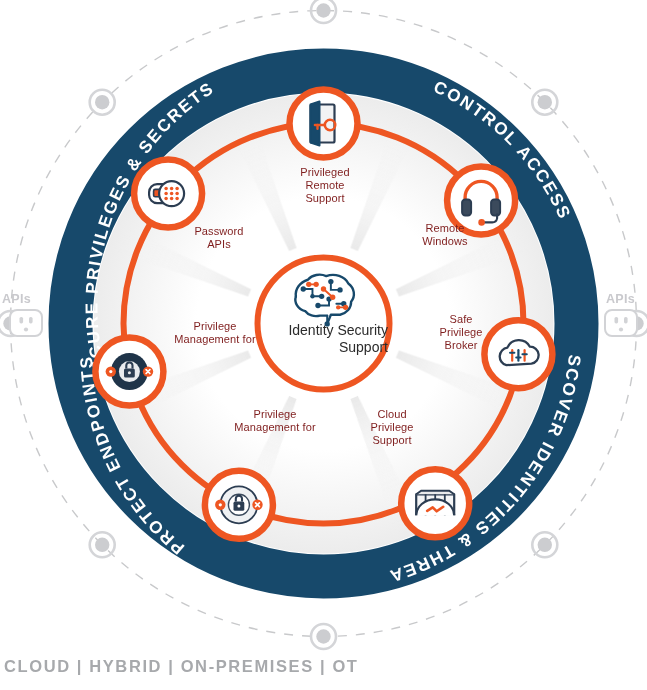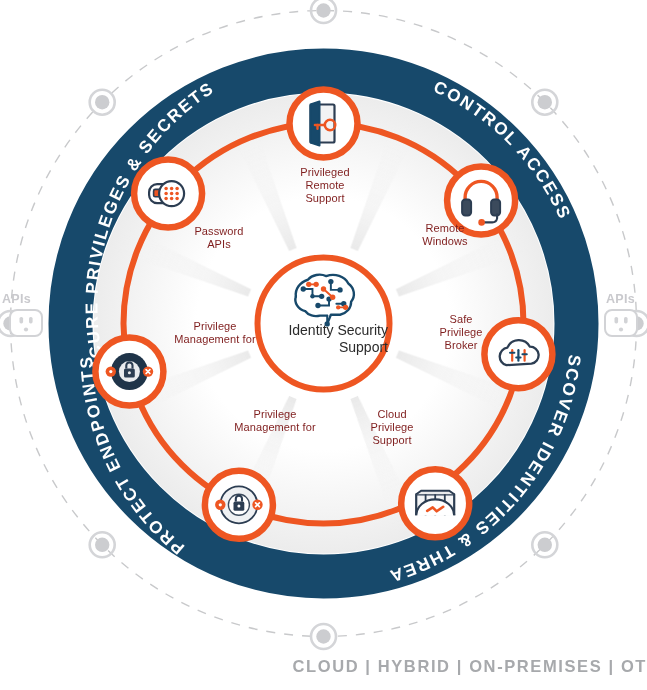--- a/index.html
+++ b/index.html
@@ -17,21 +17,21 @@
   }
   .hub-label{
     position:absolute;text-align:right;line-height:1.18;
     font-size:14px;color:#2b2b2b;width:130px;
   }
   .api-label{
     position:absolute;font-size:12.5px;font-weight:700;color:#c9c9cd;
     letter-spacing:.3px;
   }
   .footer{
-    position:absolute;left:4px;right:0;bottom:14px;text-align:right;
+    position:absolute;left:4px;right:0;bottom:14px;text-align:left;
     font-size:16.5px;font-weight:700;color:#a7a9ac;letter-spacing:1.6px;
   }
   .ring-text{
     font-size:17.2px;font-weight:700;fill:#ffffff;
     letter-spacing:1.9px;font-family:"Liberation Sans","DejaVu Sans",sans-serif;
   }
 </style>
 </head>
 <body>
 

